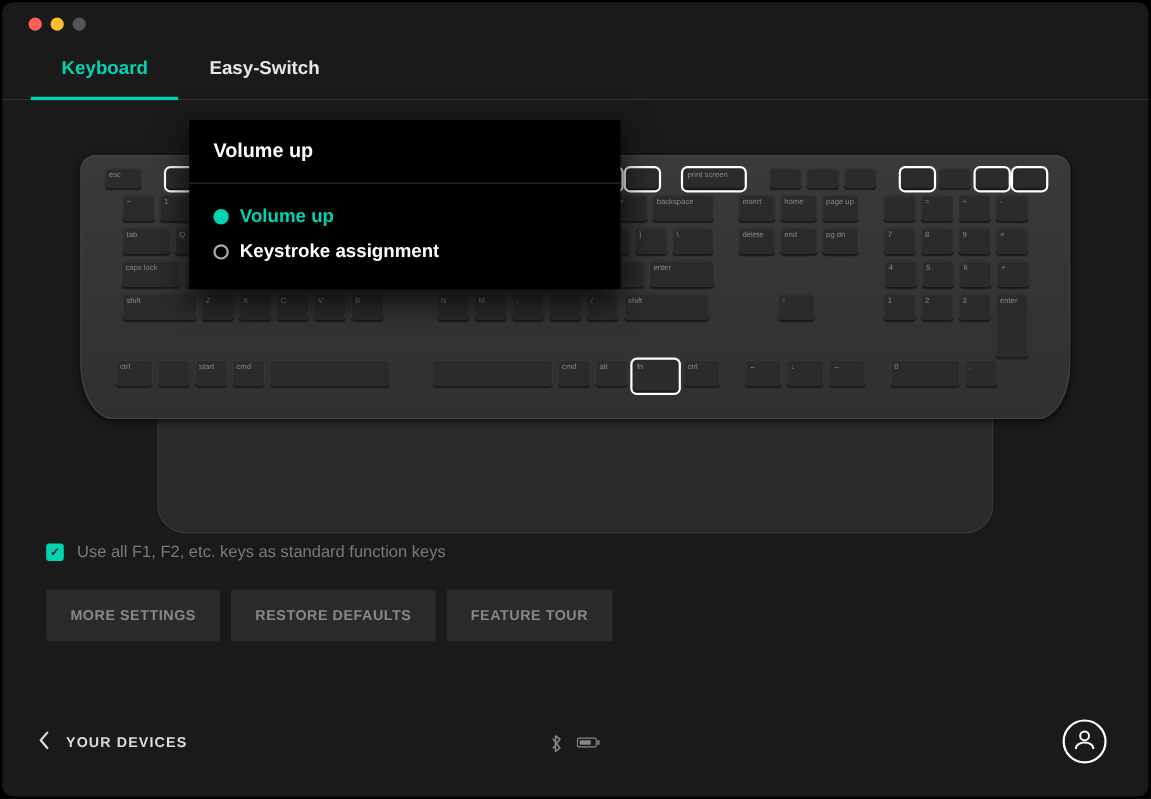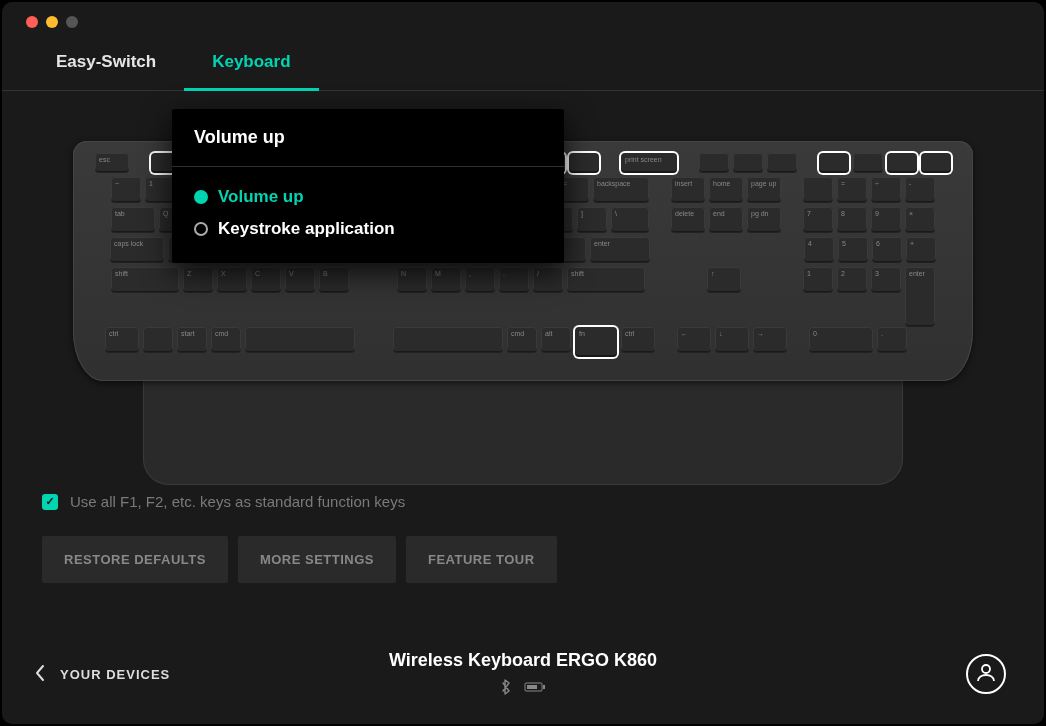--- a/index.html
+++ b/index.html
@@ -271,22 +271,22 @@
 <body>
 
 <div class="window">
   <div class="traffic-lights">
     <div class="traffic-light tl-red"></div>
     <div class="traffic-light tl-yellow"></div>
     <div class="traffic-light tl-green"></div>
   </div>
 
   <div class="tabbar">
+    <div class="tab active">Keyboard</div>
     <div class="tab">Easy-Switch</div>
-    <div class="tab active">Keyboard</div>
     <div class="spacer"></div>
   </div>
 
   <div class="content">
 
     <div class="kb-wrap">
       <div class="kb-body">
 
         <div class="kb-row">
           <div class="key small" style="width:34px">esc</div>
@@ -444,51 +444,50 @@
       </div>
       <div class="palmrest"></div>
     </div>
 
     <div class="check-row">
       <div class="checkbox">✓</div>
       <span>Use all F1, F2, etc. keys as standard function keys</span>
     </div>
 
     <div class="btn-row">
+      <div class="btn">MORE SETTINGS</div>
       <div class="btn">RESTORE DEFAULTS</div>
-      <div class="btn">MORE SETTINGS</div>
       <div class="btn">FEATURE TOUR</div>
     </div>
   </div>
 
   <div class="popup">
     <div class="popup-header">Volume up</div>
     <div class="popup-body">
       <div class="radio-row selected">
         <div class="radio selected"></div>
         <span>Volume up</span>
       </div>
       <div class="radio-row">
         <div class="radio"></div>
-        <span>Keystroke application</span>
+        <span>Keystroke assignment</span>
       </div>
     </div>
   </div>
 
   <div class="footer">
     <div class="back">
       <span>
         <svg width="12" height="20" viewBox="0 0 12 20">
             <path d="M9 3L3 10l6 7" stroke="#ddd" stroke-width="2" fill="none" stroke-linecap="round" stroke-linejoin="round"></path>
           </svg>
       </span>
       <span>YOUR DEVICES</span>
     </div>
     <div class="device-center">
-      <div class="device-name">Wireless Keyboard ERGO K860</div>
       <div class="device-status">
         <span>
           <svg width="12" height="16" viewBox="0 0 12 16">
               <path d="M3 4l6 8-4 3V1l4 3-6 8" stroke="#888" stroke-width="1.4" fill="none" stroke-linejoin="round" stroke-linecap="round"></path>
             </svg>
         </span>
         <span>
           <svg width="22" height="12" viewBox="0 0 22 12">
               <rect x="1" y="2" width="17" height="8" rx="1" stroke="#888" fill="none"></rect>
               <rect x="19" y="4" width="2" height="4" fill="#888"></rect>

